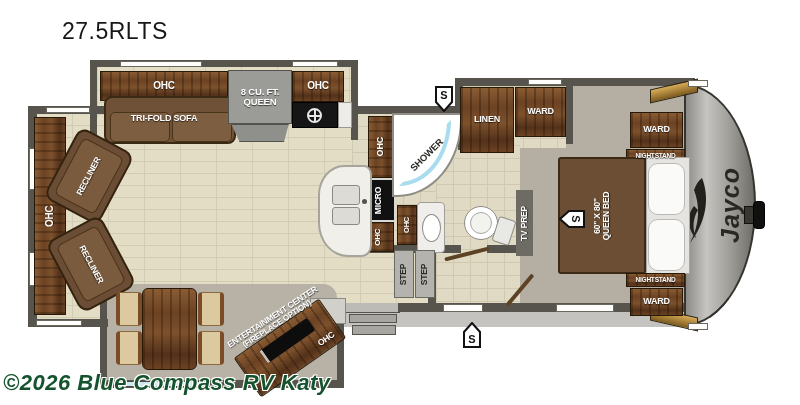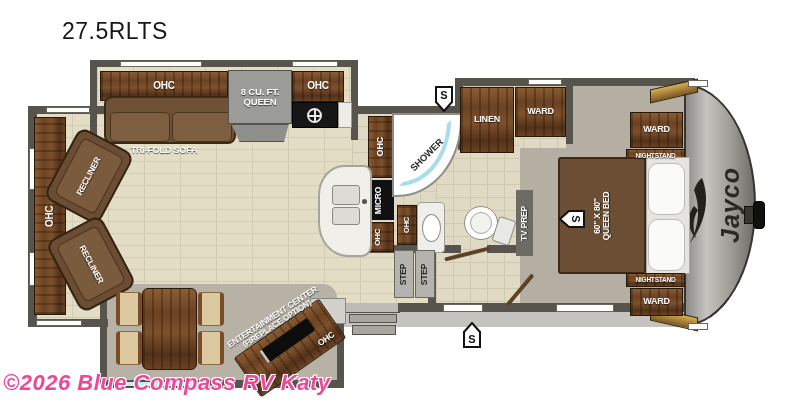--- a/index.html
+++ b/index.html
@@ -52,21 +52,21 @@
   .step{position:absolute;background:#b5b3ad;border:1px solid #6b6963;display:flex;
         align-items:center;justify-content:center;}
   .extstep{position:absolute;background:#a8a6a0;border:1px solid #55534d;}
   .cap{position:absolute;background:linear-gradient(90deg,#8d8b87,#c6c4c0 30%,#9b9993 68%,#6f6d67);
         border:2px solid #36342f;border-radius:0 72px 72px 0 / 0 121px 121px 0;}
   .gold{position:absolute;background:linear-gradient(180deg,#d8ad58,#7c5a1e);border:1px solid #2e230c;}
   .awning{position:absolute;background:#debb93;border:1px solid #a8845a;}
   .smark{position:absolute;z-index:6;}
   #title{position:absolute;left:62px;top:18px;font-size:23px;color:#171717;letter-spacing:.5px;}
   #watermark{position:absolute;left:3px;top:370px;z-index:9;font-size:22px;font-weight:bold;
-        font-style:italic;color:#ec4899;letter-spacing:.5px;
+        font-style:italic;color:#14532d;letter-spacing:.5px;
         text-shadow:-1px -1px 0 #fff,1px -1px 0 #fff,-1px 1px 0 #fff,1px 1px 0 #fff;}
   .jayco{position:absolute;font-style:italic;font-weight:bold;font-size:25px;color:#2a2823;
         letter-spacing:1px;transform:rotate(-90deg);transform-origin:center;}
   .pillow{position:absolute;background:#fafaf8;border:1px solid #bcbab4;border-radius:10px;}
 </style>
 </head>
 <body>
 
 <div id="plan">
 
@@ -136,21 +136,21 @@
   <div class="jayco flexc" style="left:700px;top:190px;width:60px;height:30px;">Jayco</div>
   <div class="abs" style="left:744px;top:206px;width:10px;height:18px;background:#39372f;border:1px solid #111;"></div>
   <div class="abs" style="left:753px;top:201px;width:12px;height:28px;background:#101010;border:1px solid #000;border-radius:4px;"></div>
 
   <div class="wood" style="left:100px;top:71px;width:128px;height:30px;">
     <span class="lbl" style="font-size:10px;">OHC</span>
   </div>
   <div class="sofa" style="left:104px;top:96px;width:132px;height:48px;">
     <div class="cushion" style="left:4px;top:14px;width:60px;height:30px;"></div>
     <div class="cushion" style="left:66px;top:14px;width:60px;height:30px;"></div>
-    <span class="lbl" style="position:absolute;left:0;right:12px;top:16px;margin-top:32px;">TRI-FOLD SOFA</span>
+    <span class="lbl" style="position:absolute;left:0;right:12px;top:16px;">TRI-FOLD SOFA</span>
   </div>
   <div class="abs flexc" style="left:228px;top:70px;width:64px;height:54px;background:#9b9c98;border:1px solid #54524c;flex-direction:column;">
     <span class="lbl" style="font-size:9.5px;">8 CU. FT.</span>
     <span class="lbl" style="font-size:9.5px;">QUEEN</span>
   </div>
   <div class="abs" style="left:230px;top:124px;width:60px;height:18px;background:#8f908c;border:1px solid #54524c;clip-path:polygon(2% 0,98% 0,90% 100%,16% 100%);"></div>
   <div class="wood" style="left:292px;top:71px;width:52px;height:31px;">
     <span class="lbl" style="font-size:10px;">OHC</span>
   </div>
   <div class="abs" style="left:292px;top:102px;width:46px;height:26px;background:#161616;border:1px solid #000;">

